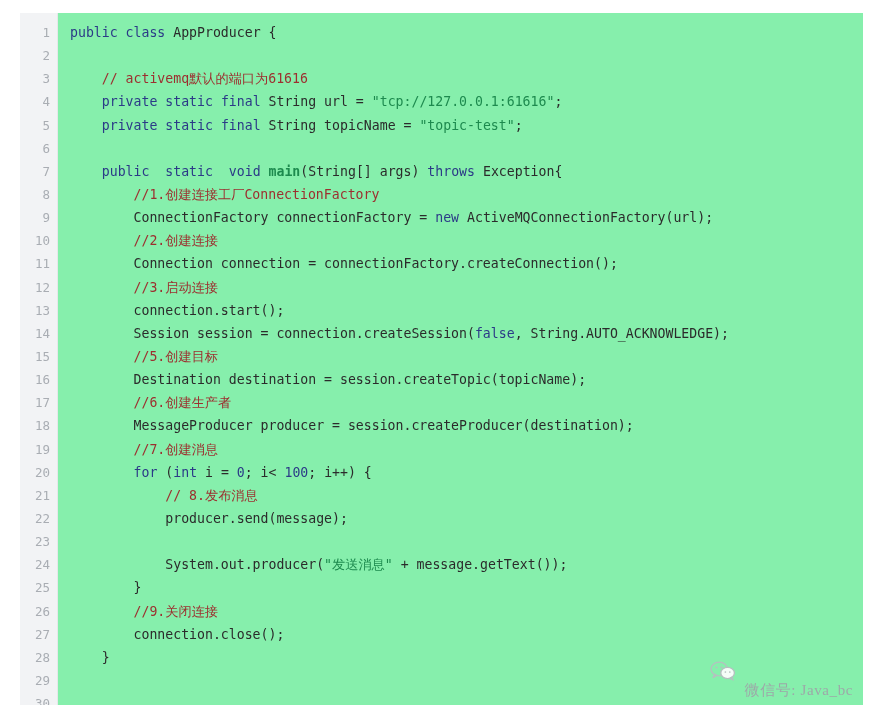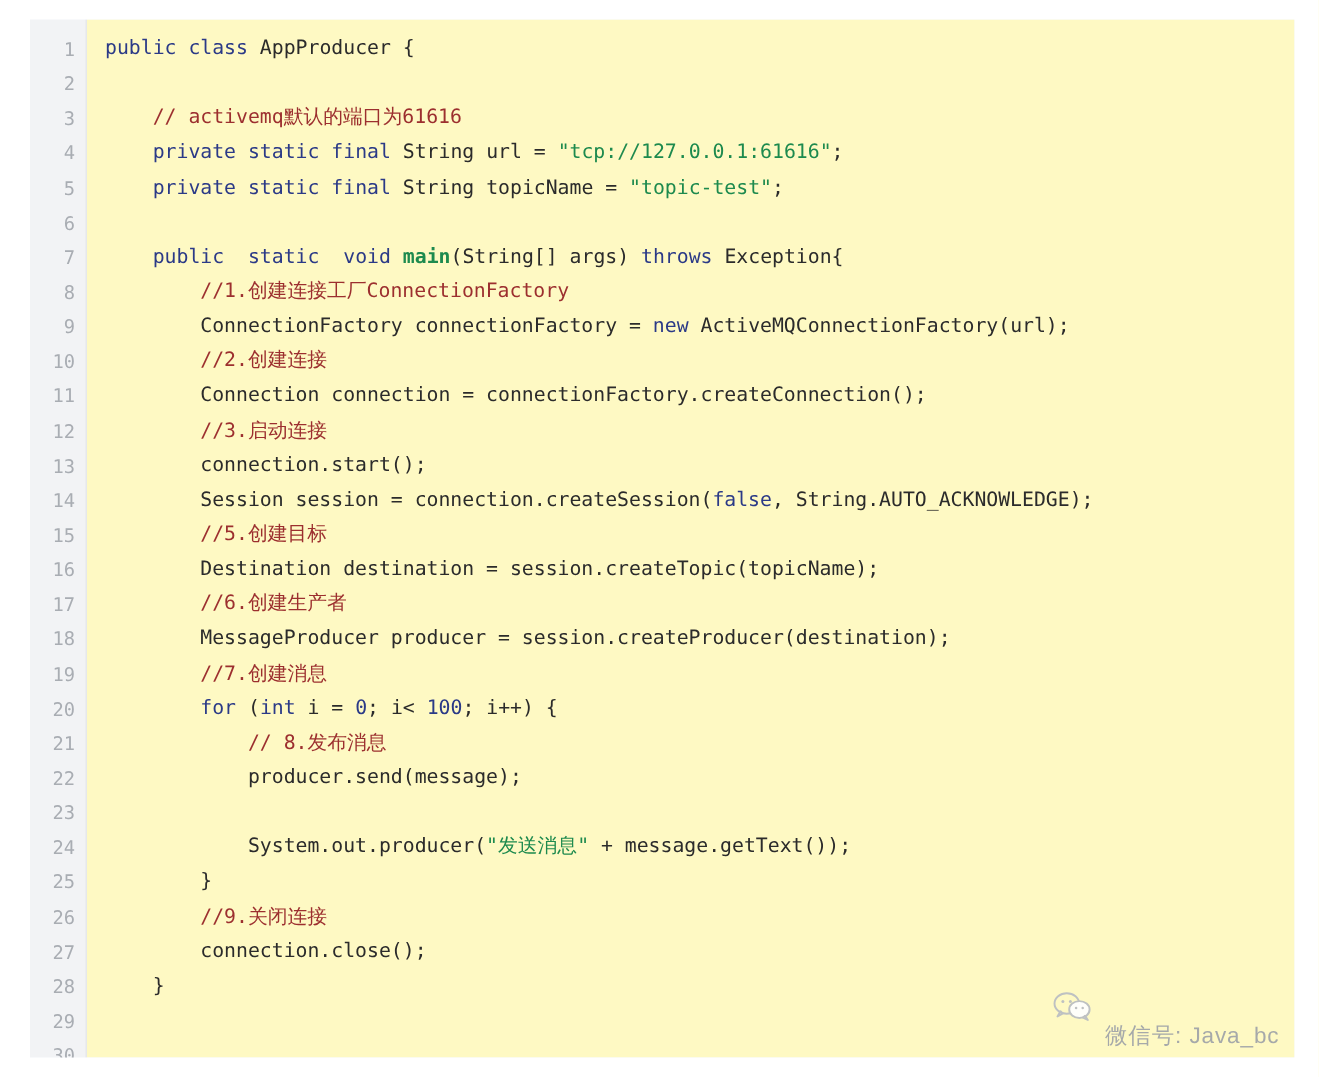--- a/index.html
+++ b/index.html
@@ -50,21 +50,21 @@
     box-sizing: border-box;
     font-size: 12.5px;
     color: #a9adb3;
     font-family: "DejaVu Sans Mono", "Liberation Mono", monospace;
     letter-spacing: 0px;
   }
 
   
   #code-area {
     flex: 1 1 auto;
-    background: #fef9c3;
+    background: #86efac;
     padding-top: 8px;
     padding-left: 12px;
     box-sizing: border-box;
     overflow: hidden;
   }
   .cl {
     height: 23.15px;
     line-height: 23.15px;
     font-size: 13.2px;
     white-space: pre;
@@ -84,21 +84,21 @@
   #watermark {
     position: absolute;
     right: 26px;
     bottom: 18px;
     display: flex;
     align-items: center;
     gap: 9px;
     opacity: 0.92;
   }
   #watermark .wm-text {
-    font-family: Liberation Sans, sans-serif;
+    font-family: Liberation Serif, serif;
     font-size: 15px;
     color: #9fa3a8;
     letter-spacing: 0.6px;
     white-space: nowrap;
     margin-top: 40px;
   }
   #watermark svg { display: block; }
 </style>
 </head>
 <body>

